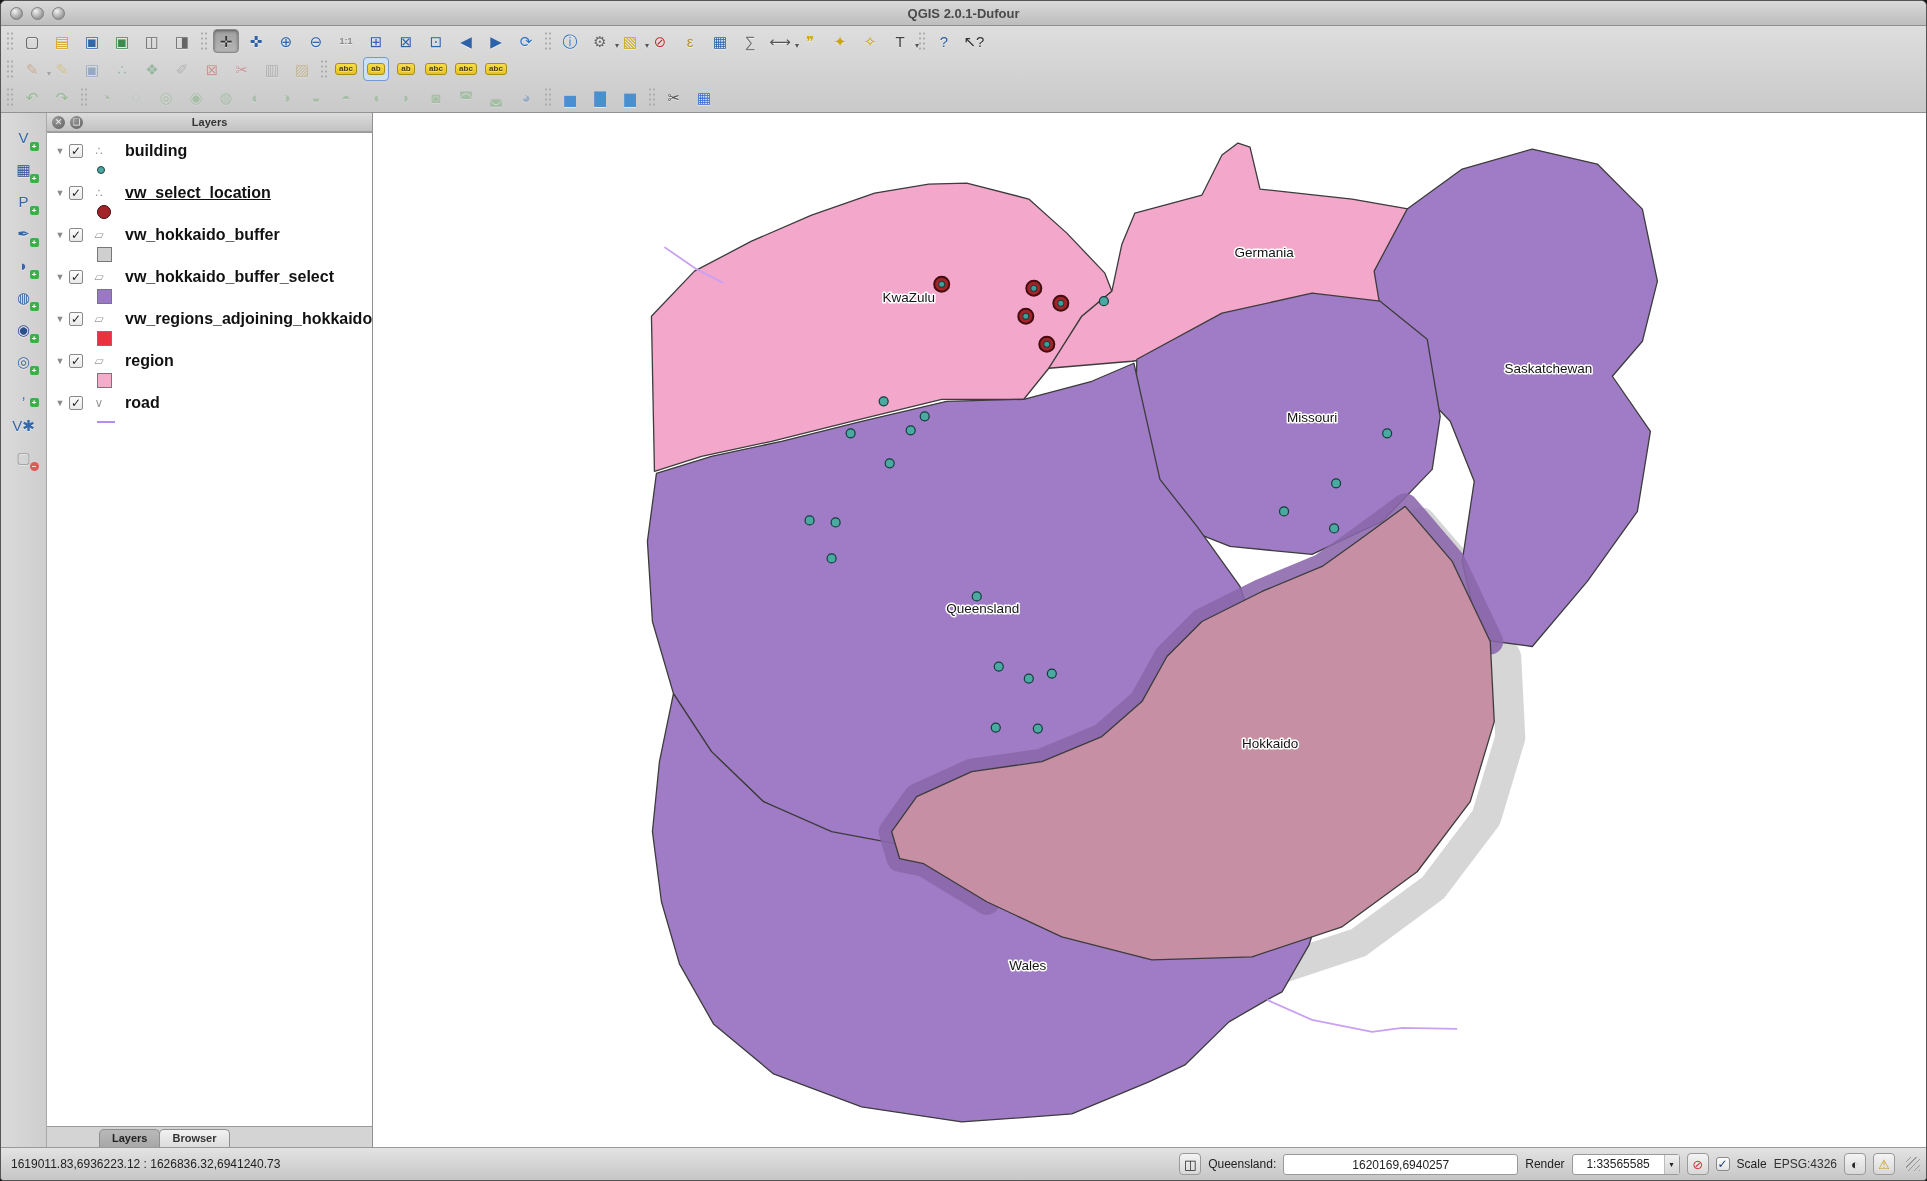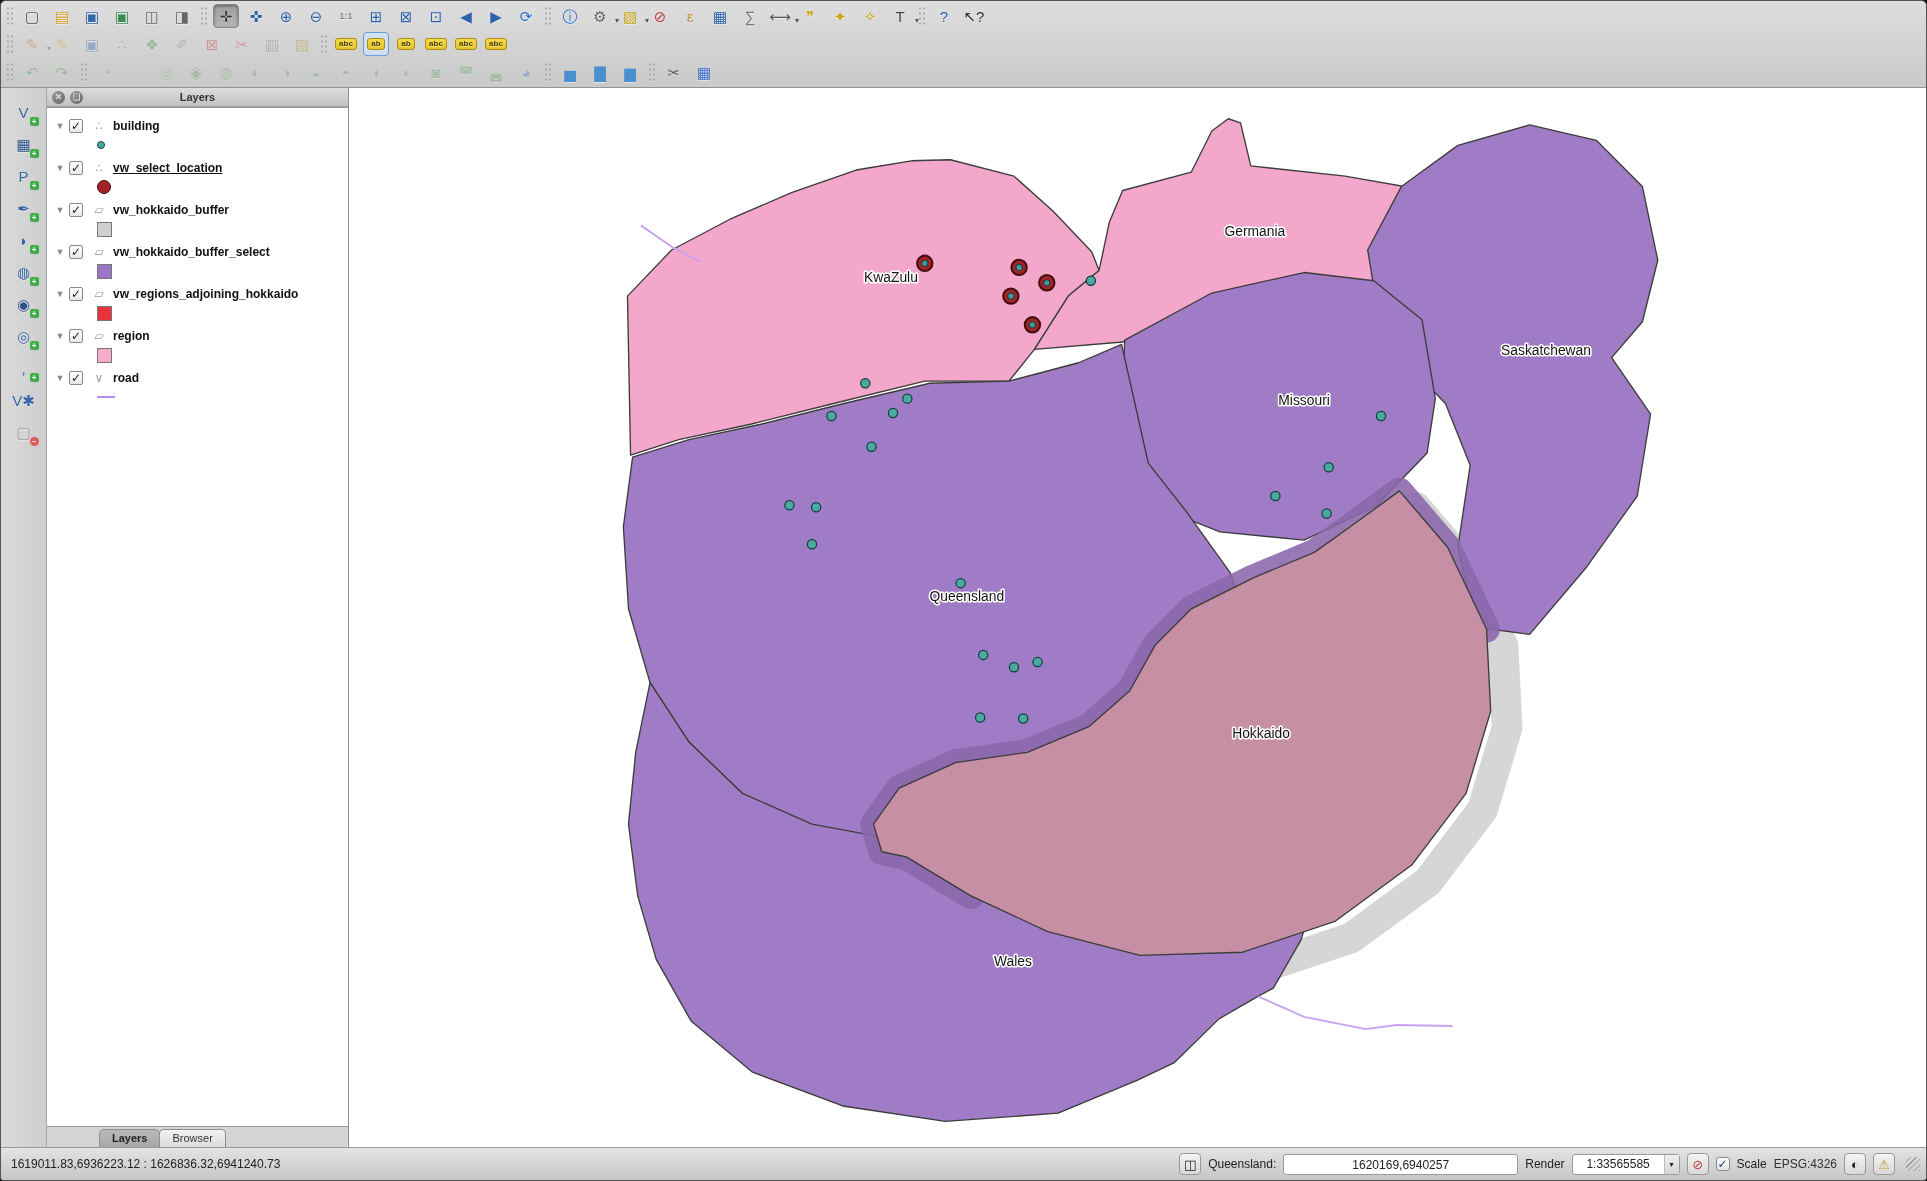--- a/index.html
+++ b/index.html
@@ -68,32 +68,32 @@
     font-size:11px; font-weight:bold; color:#333; pointer-events:none; }
   .layers-list { flex:1; margin:0; background:#fff; border:1px solid #9a9a9a;
     border-left:none; border-right:none; overflow:hidden; padding-top:6px; }
   .layer-item { padding:2px 0 2px 6px; }
   .layer-row { display:flex; align-items:center; height:20px; }
   .expander { width:14px; color:#8a8a8a; font-size:9px; text-align:center; }
   .checkbox { width:14px; height:14px; border:1px solid #8a8a8a; border-radius:2px;
     background:linear-gradient(#fdfdfd,#e8e8e8); margin:0 6px 0 2px;
     color:#222; font-size:12px; line-height:13px; text-align:center; font-weight:bold; }
   .ltype { width:20px; text-align:center; color:#9a9a9a; font-size:12px; }
-  .lname { font-size:12px; font-weight:bold; color:#111; margin-left:4px; }
+  .lname { font-size:16px; font-weight:bold; color:#111; margin-left:16px; }
   .lname.ul { text-decoration:underline; }
   .swatch-row { height:18px; display:flex; align-items:center; padding-left:44px; }
   .sw-square { width:15px; height:15px; border:1px solid #777; }
   .sw-dot { width:8px; height:8px; border-radius:50%; border:1px solid #1c4342; }
   .sw-circle { width:14px; height:14px; border-radius:50%; border:1px solid #40090b; }
   .sw-line { width:18px; height:0; border-top:2px solid; }
   .panel-tabs { flex:0 0 20px; display:flex; padding-left:52px; align-items:flex-end;
     background:#d4d4d4; }
   .ptab { font-size:11px; padding:2px 12px 3px; border:1px solid #8f8f8f;
     border-bottom:none; border-radius:5px 5px 0 0; margin-right:-1px;
-    background:linear-gradient(#f2f2f2,#dcdcdc); color:#333; }
+    background:linear-gradient(#f2f2f2,#dcdcdc); color:#333;font-weight:bold; }
   .ptab.active { background:linear-gradient(#b9b9b9,#a7a7a7); color:#222; font-weight:bold; }
   
   .map-canvas { flex:1; position:relative; background:#fff; overflow:hidden; }
   .map-canvas svg { position:absolute; inset:0; }
   .map-label { font-size:13.5px; fill:#141414; paint-order:stroke;
     stroke:#ffffff; stroke-width:3px; stroke-linejoin:round;
     font-family:"Liberation Sans","DejaVu Sans",sans-serif; text-anchor:middle; }
   
   .statusbar { flex:0 0 33px; background:linear-gradient(#e3e3e3,#c6c6c6);
     border-top:1px solid #9a9a9a; display:flex; align-items:center;
@@ -117,20 +117,28 @@
   .sb-label { color:#222; }
   .sb-crs { color:#333; }
   .resize-grip { width:14px; height:14px; margin-left:4px;
     background:repeating-linear-gradient(135deg,transparent 0 3px,#9a9a9a 3px 4px); }
 </style>
 </head>
 <body>
 
 <div class="window">
 
+  <div class="titlebar">
+    <div class="lights">
+      <div class="light"></div>
+      <div class="light"></div>
+      <div class="light"></div>
+    </div>
+    <div class="title">QGIS 2.0.1-Dufour</div>
+  </div>
 
   <div class="toolbars">
     <div class="tbrow" id="tbrow1">
         <div class="grip"></div>
         <div class="tbicon">
           <span style="color: rgb(85, 85, 85);">▢</span>
         </div>
         <div class="tbicon">
           <span style="color: rgb(216, 162, 25);">▤</span>
         </div>

